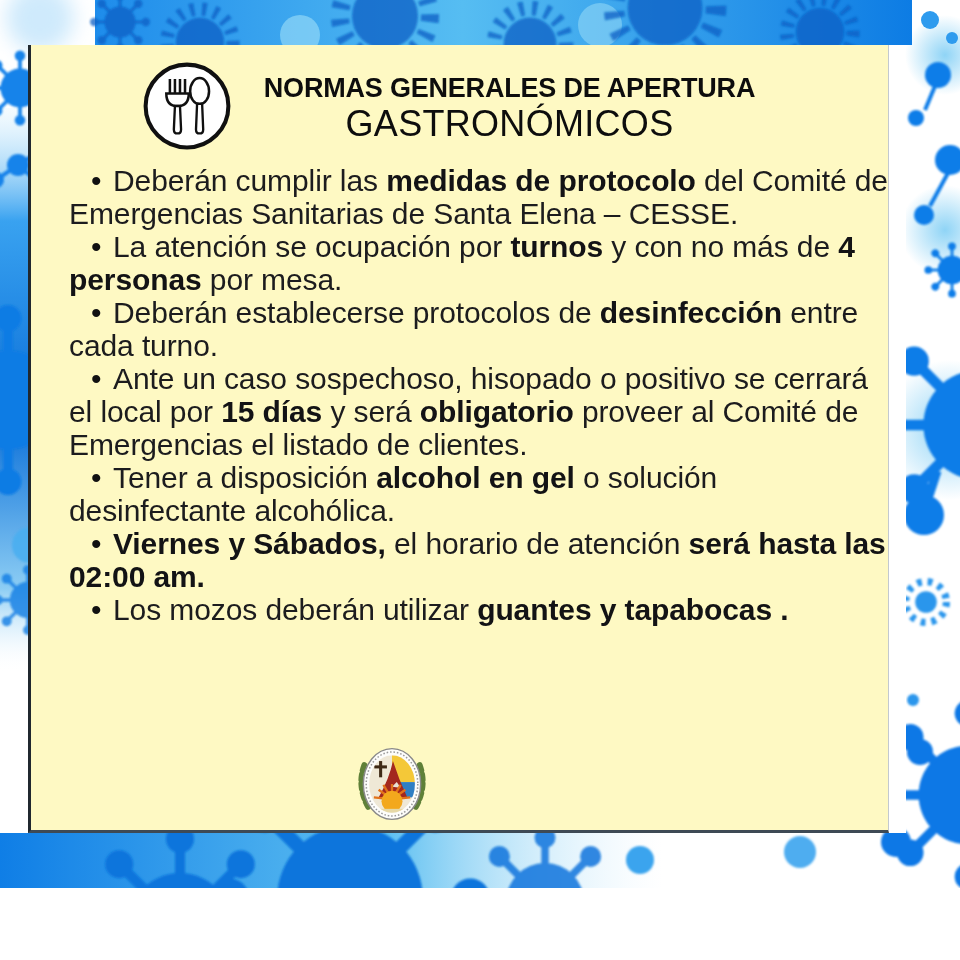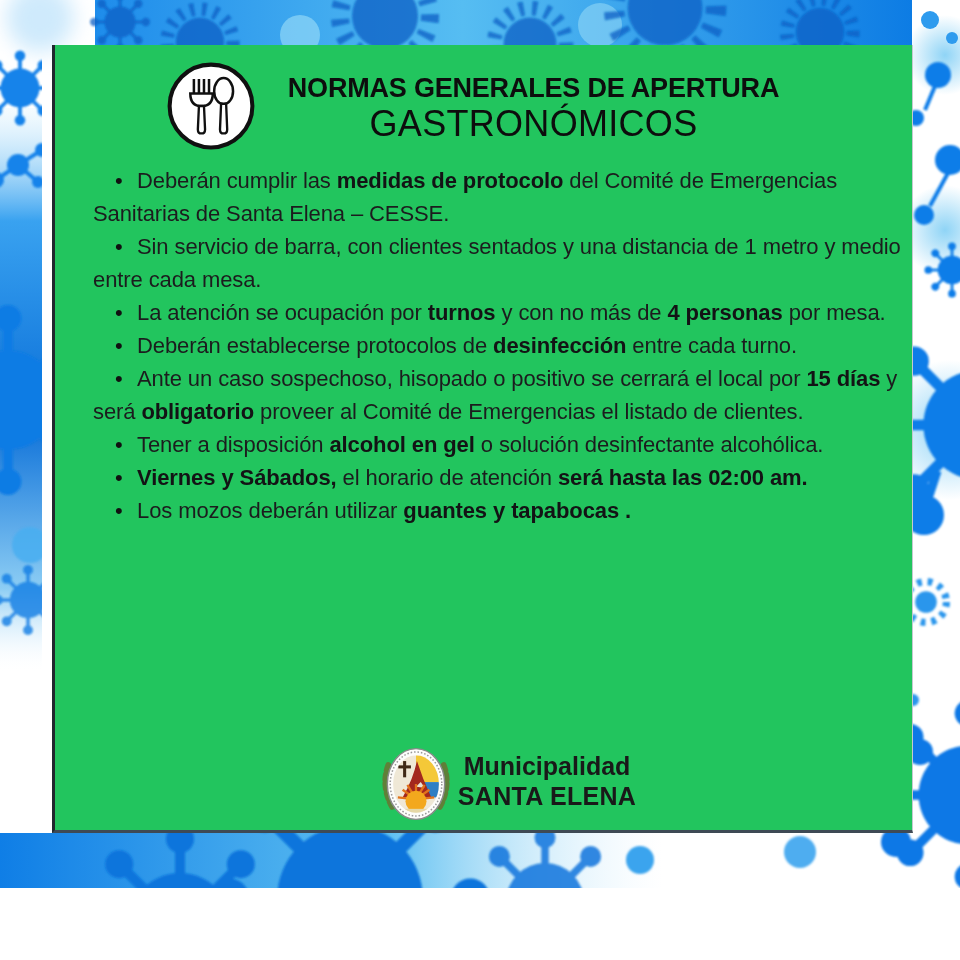--- a/index.html
+++ b/index.html
@@ -3,33 +3,33 @@
 <meta charset="utf-8">
 <style>
   html,body{margin:0;padding:0;}
   body{
     width:960px;height:960px;overflow:hidden;position:relative;
     background:#ffffff;
     font-family:"Liberation Sans", sans-serif;
   }
   .bg-art{position:absolute;left:0;top:0;width:960px;height:960px;z-index:0;}
   .card{
-    position:absolute;left:52px;top:45px;width:861px;height:788px;
-    background:#22c55e;box-sizing:border-box;z-index:2;
+    position:absolute;left:28px;top:45px;width:861px;height:788px;
+    background:#fef9c3;box-sizing:border-box;z-index:2;
     border-left:3px solid #20282f;
     border-bottom:3px solid #3e4a55;
     border-right:1px solid #c3c9cf;
   }
   .utensils{position:absolute;left:111px;top:16px;width:90px;height:90px;}
   .titles{position:absolute;left:226px;top:28px;width:505px;text-align:center;color:#0d0d0d;}
   .title1{font-size:27px;font-weight:700;line-height:31px;letter-spacing:-0.2px;white-space:nowrap;}
   .title2{font-size:36px;font-weight:400;line-height:39px;letter-spacing:0.3px;}
   .rules{
     position:absolute;left:38px;top:119px;width:822px;
-    font-size:22px;line-height:33px;letter-spacing:-0.1px;color:#1c1c1e;
+    font-size:30px;line-height:33px;letter-spacing:-0.1px;color:#1c1c1e;
   }
   .rule{margin:0;text-indent:22px;}
   .rule .bullet{display:inline-block;width:22px;text-indent:0;color:#111;}
   .rule b{font-weight:700;color:#131315;}
   .footer-logo{position:absolute;left:318px;top:691px;width:86px;height:96px;}
   .footer-text{position:absolute;left:402px;top:706px;width:180px;text-align:center;color:#191919;font-weight:700;}
   .org1{font-size:25px;line-height:30px;}
   .org2{font-size:25px;line-height:31px;letter-spacing:0.3px;}
 </style>
 </head>
@@ -220,21 +220,20 @@
     </g>
   </svg>
 
   <div class="titles">
     <div class="title1">NORMAS GENERALES DE APERTURA</div>
     <div class="title2">GASTRONÓMICOS</div>
   </div>
 
   <div class="rules">
       <p class="rule"><span class="bullet">•</span><span>Deberán cumplir las </span><b>medidas de protocolo</b><span> del Comité de Emergencias Sanitarias de Santa Elena – CESSE.</span></p>
-      <p class="rule"><span class="bullet">•</span><span>Sin servicio de barra, con clientes sentados y una distancia de 1 metro y medio entre cada mesa.</span></p>
       <p class="rule"><span class="bullet">•</span><span>La atención se ocupación por </span><b>turnos</b><span> y con no más de </span><b>4 personas</b><span> por mesa.</span></p>
       <p class="rule"><span class="bullet">•</span><span>Deberán establecerse protocolos de </span><b>desinfección</b><span> entre cada turno.</span></p>
       <p class="rule"><span class="bullet">•</span><span>Ante un caso sospechoso, hisopado o positivo se cerrará el local por </span><b>15 días</b><span> y será </span><b>obligatorio</b><span> proveer al Comité de Emergencias el listado de clientes.</span></p>
       <p class="rule"><span class="bullet">•</span><span>Tener a disposición </span><b>alcohol en gel</b><span> o solución desinfectante alcohólica.</span></p>
       <p class="rule"><span class="bullet">•</span><b>Viernes y Sábados,</b><span> el horario de atención </span><b>será hasta las 02:00 am.</b></p>
       <p class="rule"><span class="bullet">•</span><span>Los mozos deberán utilizar </span><b>guantes y tapabocas .</b></p>
     </div>
 
   <svg class="footer-logo" viewBox="0 0 90 100" xmlns="http://www.w3.org/2000/svg">
     <defs>
@@ -260,17 +259,13 @@
       </g>
       <circle cx="45" cy="68" r="11" fill="#f3a81d"></circle>
       <rect x="21" y="76" width="48" height="6" fill="#e6d8a6"></rect>
       <g fill="#3f2a16">
         <rect x="31.5" y="26" width="3.2" height="17"></rect>
         <rect x="26.5" y="30.5" width="13.2" height="3.2"></rect>
       </g>
     </g>
   </svg>
 
-  <div class="footer-text">
-    <div class="org1">Municipalidad</div>
-    <div class="org2">SANTA ELENA</div>
-  </div>
 </div>
 
 </body></html>

